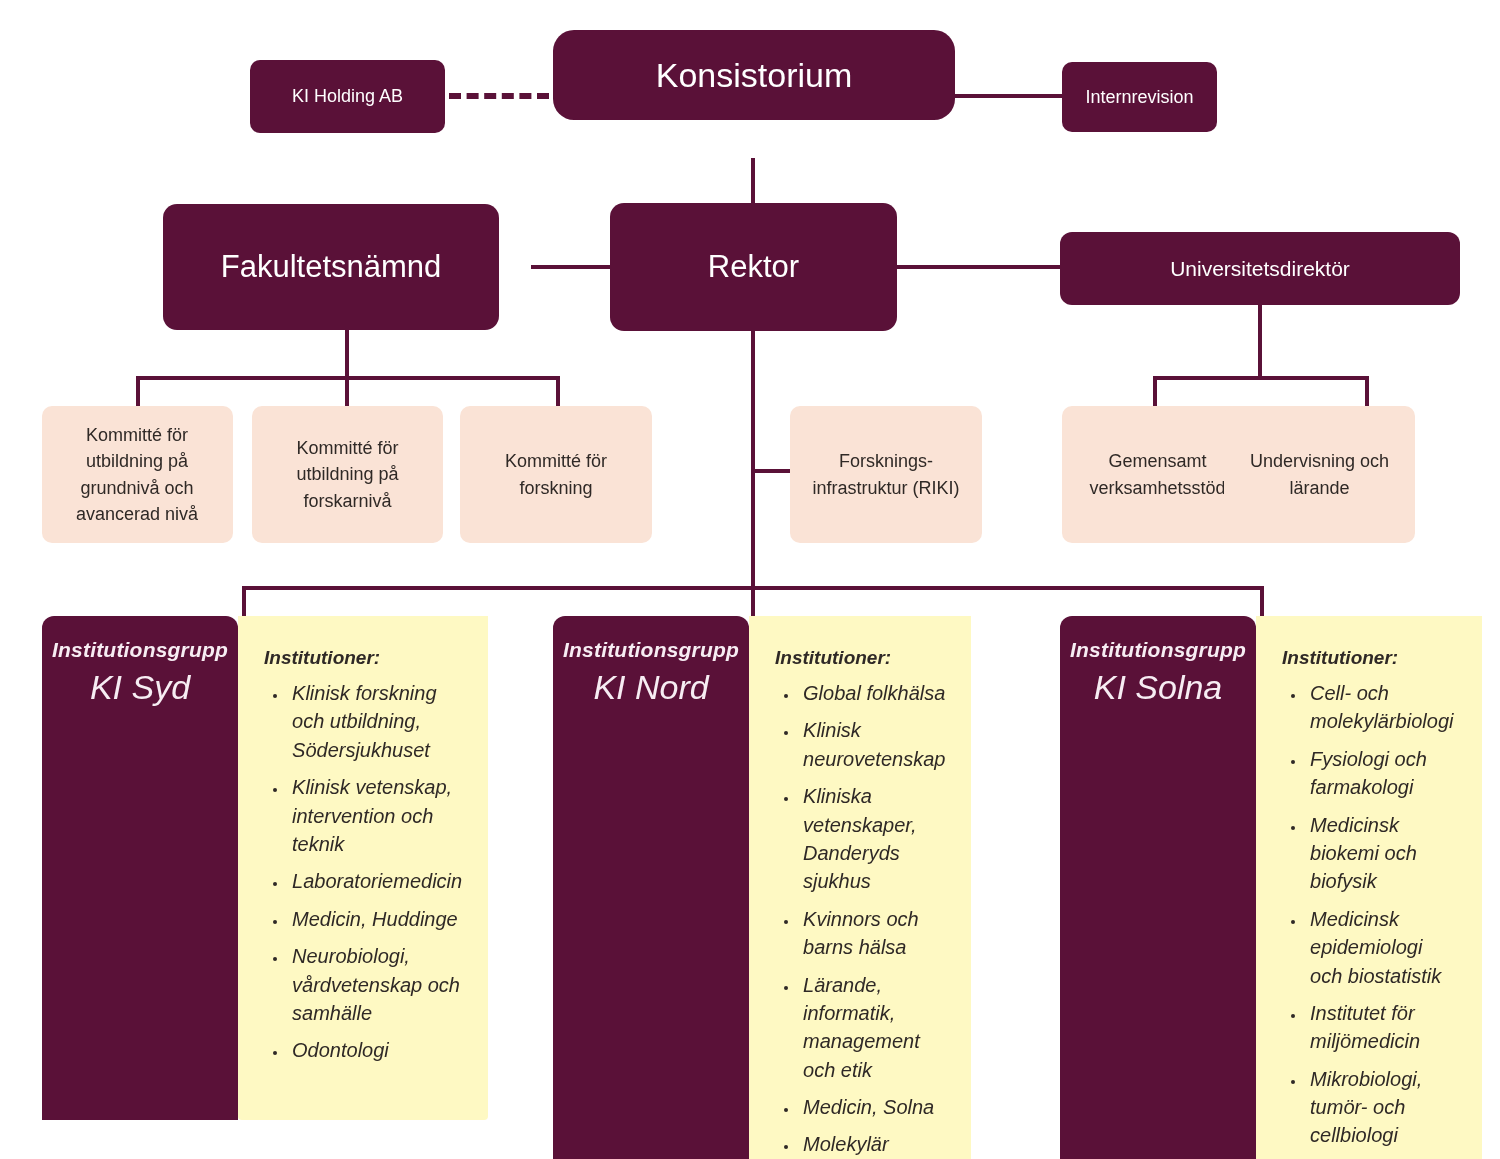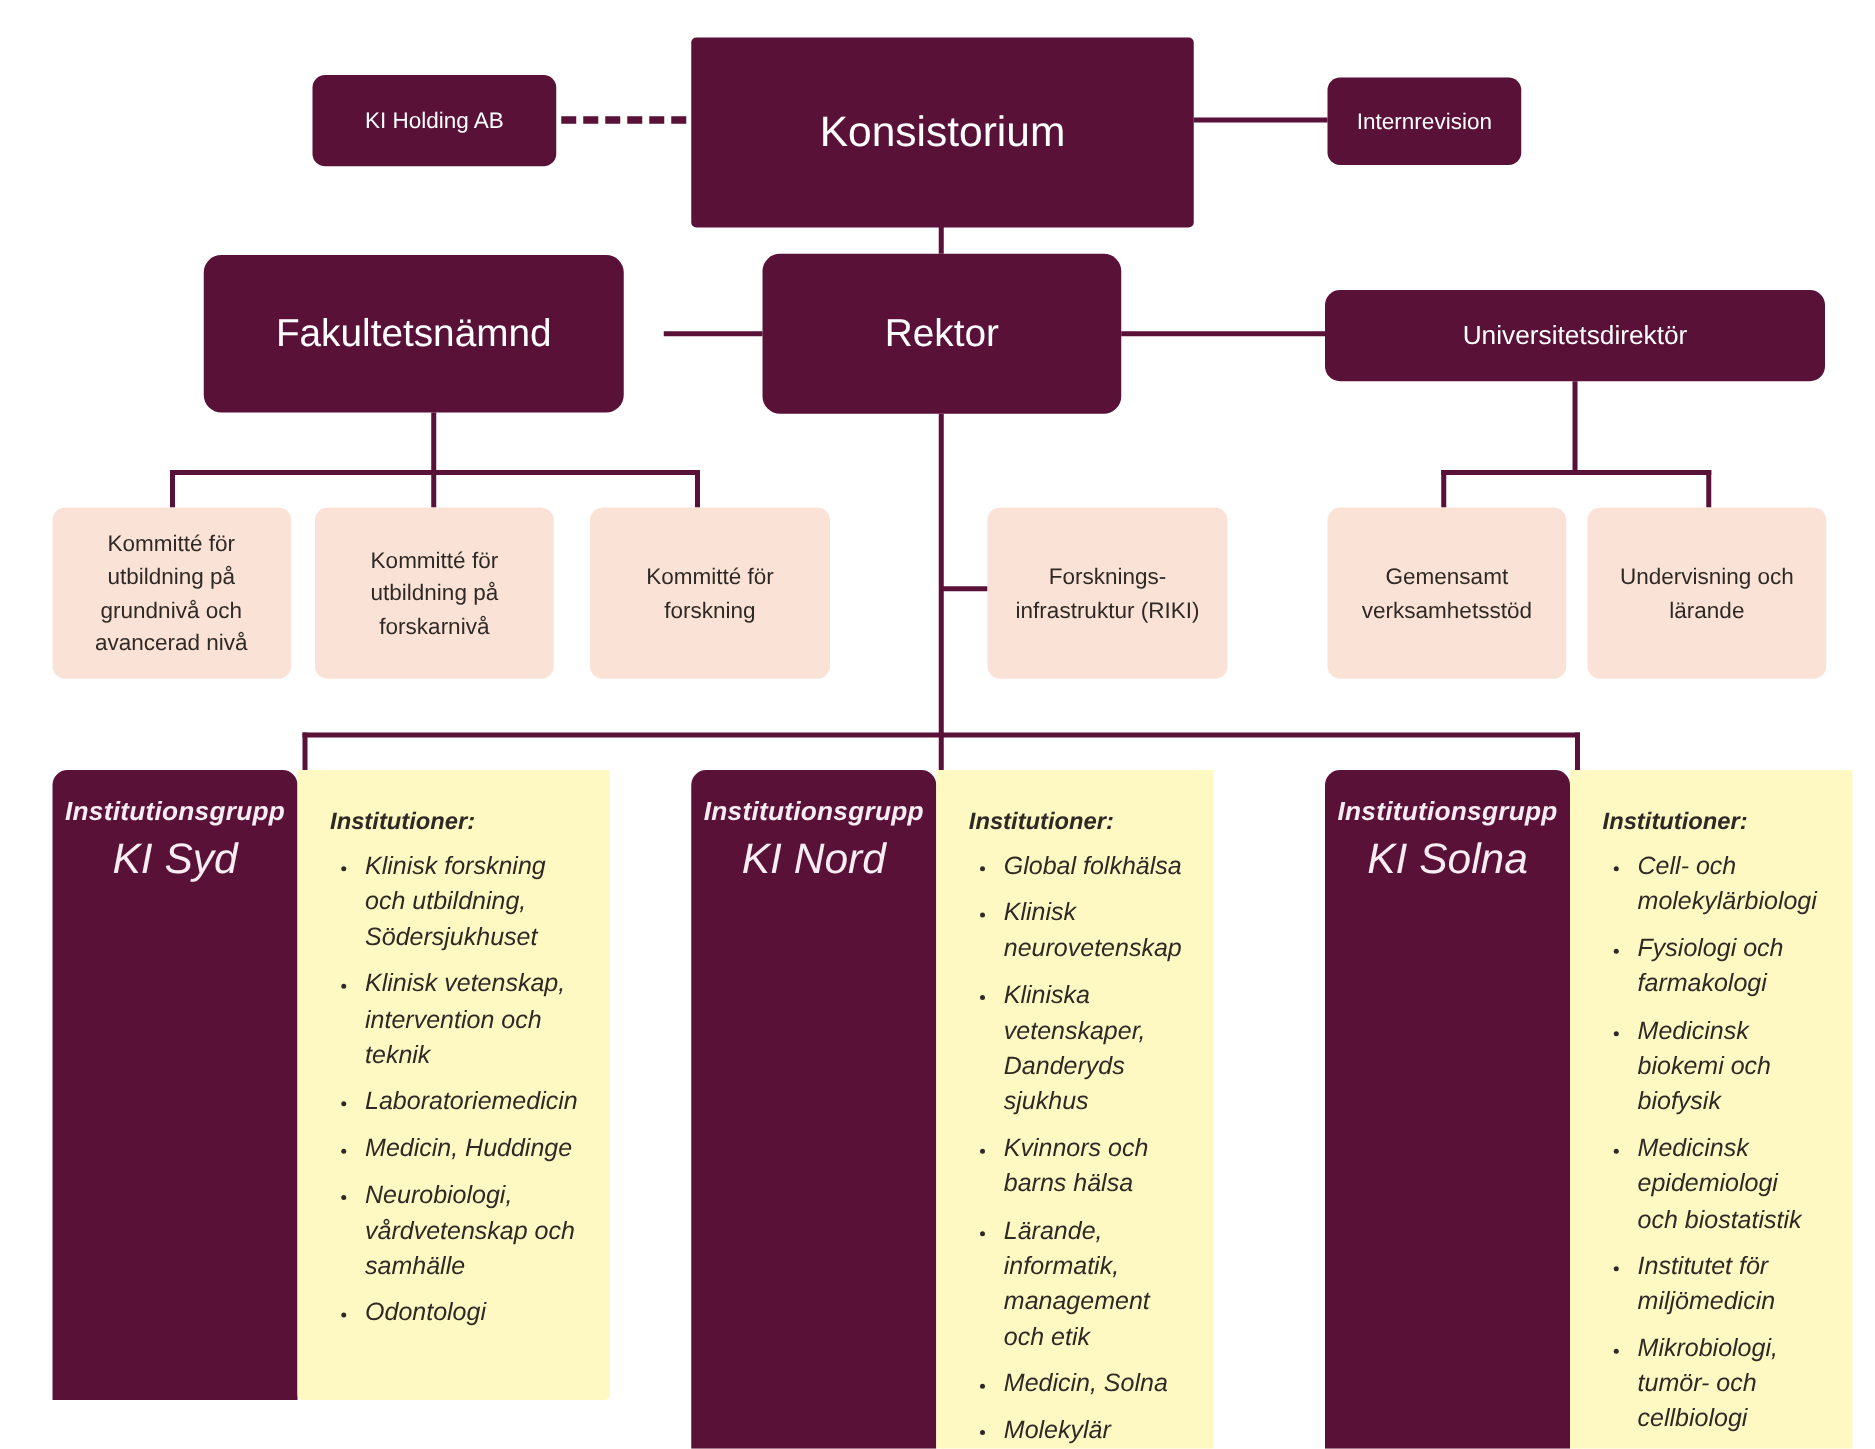--- a/index.html
+++ b/index.html
@@ -18,21 +18,21 @@
     color: #ffffff;
     display: flex;
     align-items: center;
     justify-content: center;
     text-align: center;
     border-radius: 12px;
     box-sizing: border-box;
     padding: 6px 10px;
   }
   #box-ki-holding        { left: 250px;  top: 60px;  width: 195px; height: 73px;  font-size: 18px; font-weight: 500; border-radius: 10px; }
-  #box-konsistorium      { left: 553px;  top: 30px;  width: 402px; height: 152px; font-size: 34px; font-weight: 500; border-radius: 4px; }
+  #box-konsistorium      { left: 553px;  top: 30px;  width: 402px; height: 90px; font-size: 34px; font-weight: 500; border-radius: 21px; }
   #box-internrevision    { left: 1062px; top: 62px;  width: 155px; height: 70px;  font-size: 18px; font-weight: 500; border-radius: 10px; }
   #box-fakultetsnamnd    { left: 163px;  top: 204px; width: 336px; height: 126px; font-size: 31px; font-weight: 500; border-radius: 14px; }
   #box-rektor            { left: 610px;  top: 203px; width: 287px; height: 128px; font-size: 31px; font-weight: 500; border-radius: 14px; }
   #box-universitetsdir   { left: 1060px; top: 232px; width: 400px; height: 73px;  font-size: 21px; font-weight: 500; border-radius: 12px; }
   
   .pink-box {
     position: absolute;
     top: 406px;
     height: 137px;
     background: #fae3d6;
@@ -43,24 +43,24 @@
     text-align: center;
     font-size: 18px;
     font-weight: 500;
     line-height: 1.45;
     border-radius: 10px;
     box-sizing: border-box;
     padding: 10px 14px;
   }
   #box-kommitte-grund    { left: 42px;   width: 191px; padding-left: 13px; }
   #box-kommitte-forskar  { left: 252px;  width: 191px; }
-  #box-kommitte-forskning{ left: 460px;  width: 192px; margin-left: 12px; }
+  #box-kommitte-forskning{ left: 460px;  width: 192px; }
   #box-riki              { left: 790px;  width: 192px; }
   #box-gemensamt         { left: 1062px; width: 191px; }
-  #box-undervisning      { left: 1270px; width: 191px; }
+  #box-undervisning      { left: 1224px; width: 191px; }
   
   .card {
     position: absolute;
     top: 616px;
     display: flex;
     min-height: 504px;
     box-sizing: border-box;
     font-style: italic;
   }
   #card-syd   { left: 42px;   width: 404px; }

